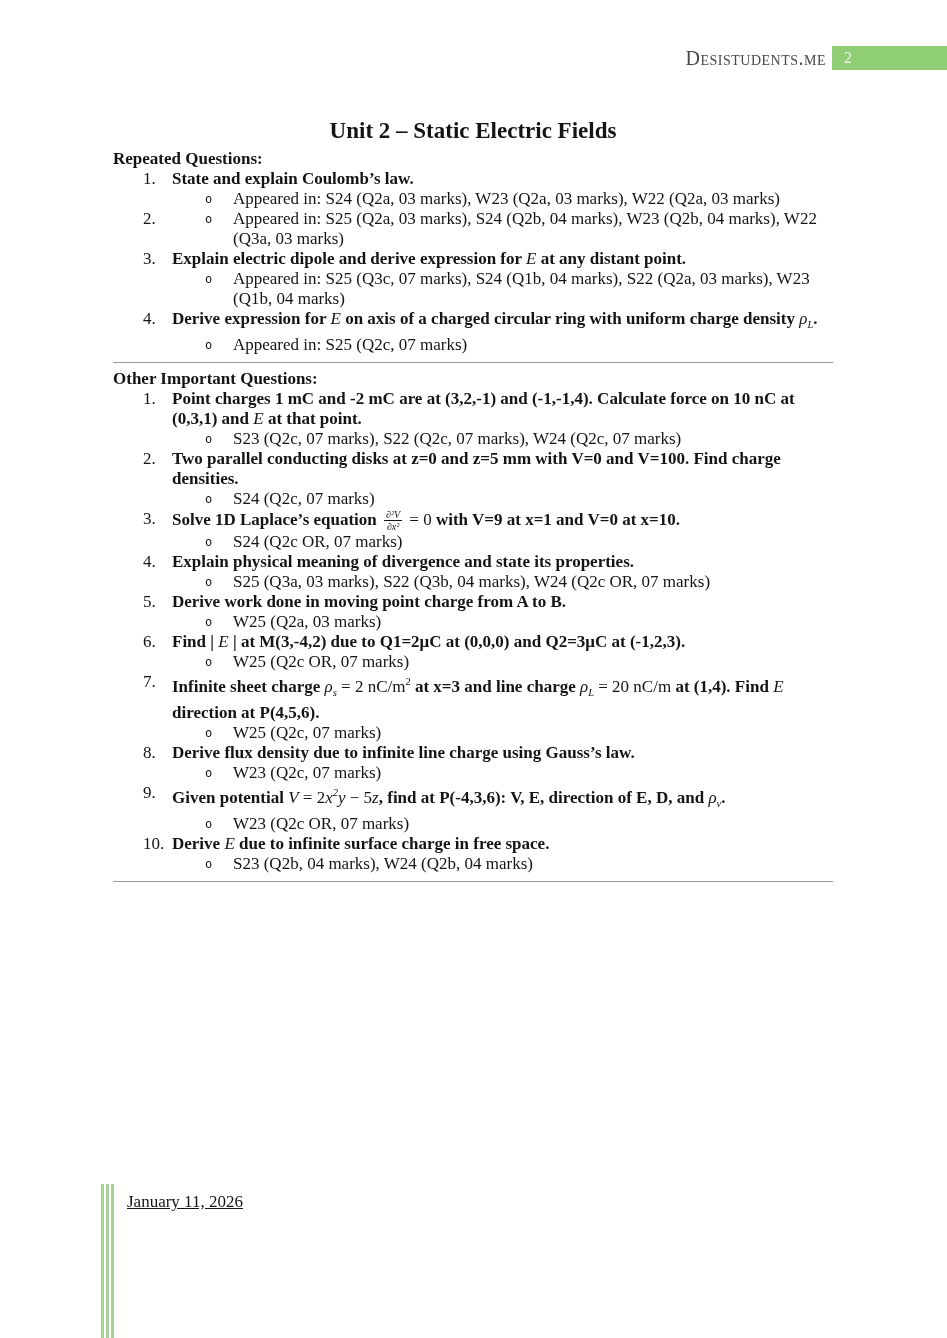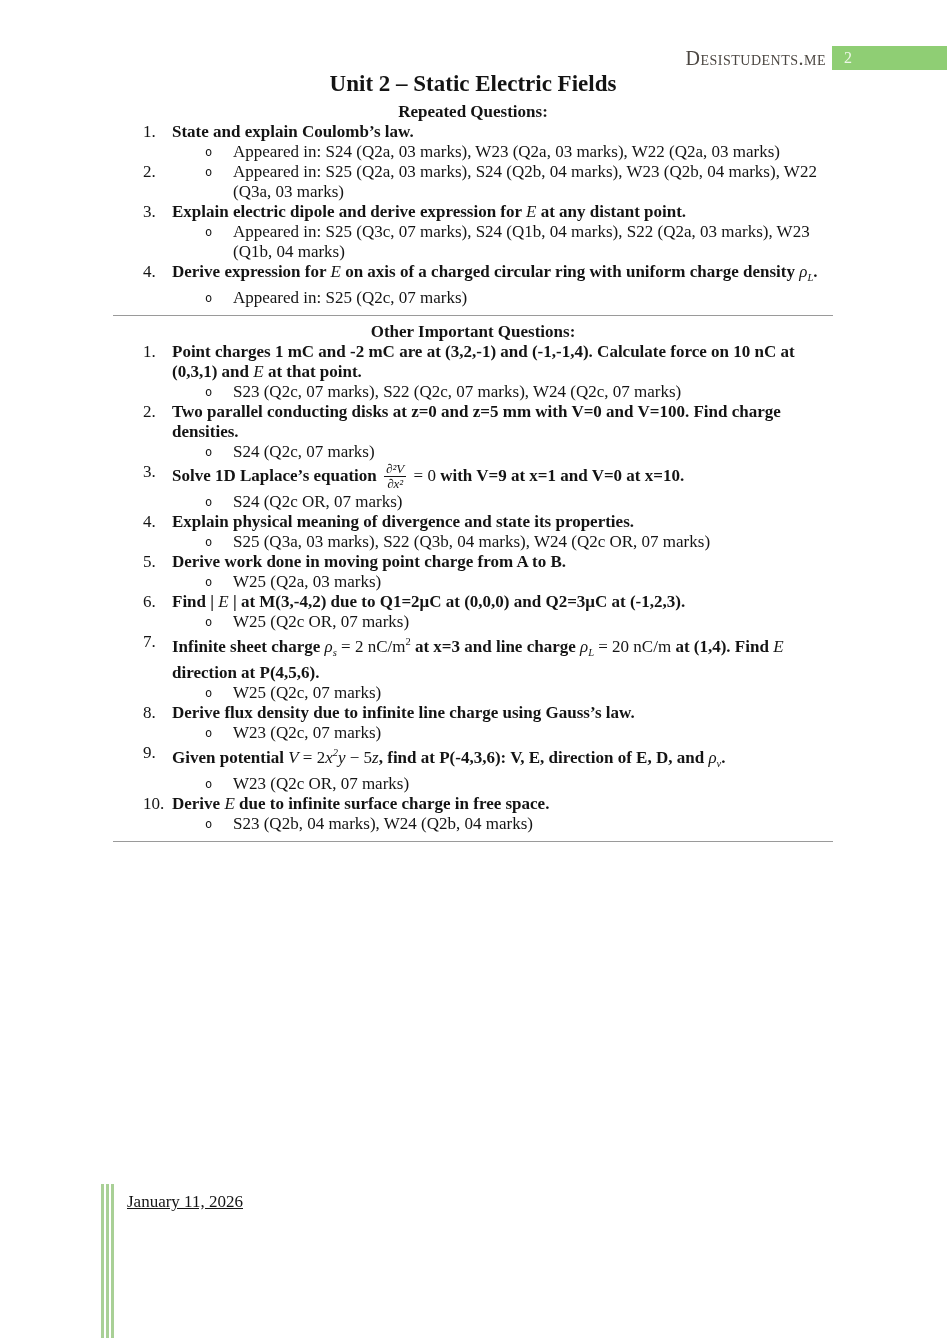--- a/index.html
+++ b/index.html
@@ -21,47 +21,47 @@
   }
   .pagenum {
     position: absolute; left: 832px; top: 0; width: 103px; height: 24px;
     background: var(--accent-green, #8fce74);
     color: #eef7e8; font-size: 16px; line-height: 24px;
     padding-left: 12px;
   }
   
   .content { position: absolute; left: 113px; top: 0; width: 720px; }
   .title {
-    margin: 0; padding-top: 71px;
+    margin: 0; padding-top: 118px;
     text-align: center;
     font-size: 23px; font-weight: bold; line-height: 26px;
   }
   .section-heading {
     margin: 5px 0 0 0;
-    font-size: 17px; font-weight: bold; line-height: 20px; text-align: center;
+    font-size: 17px; font-weight: bold; line-height: 20px;
   }
   .q-row { display: flex; font-size: 17px; line-height: 20px; }
   .q-num { flex: none; margin-left: 30px; width: 29px; font-weight: normal; }
   .q-body { flex: 1; }
   .q { font-weight: bold; font-family: Liberation Serif, serif; }
   .sub-row { display: flex; font-weight: normal; }
   .sub-marker {
     flex: none; margin-left: 33px; width: 28px;
     font-family: "DejaVu Sans Mono", monospace;
     font-size: 12px; line-height: 20px;
   }
   .sub-text { flex: 1; }
   .rule { border: none; border-top: 1px solid var(--rule-gray, #9a9a9a); margin: 7px 0 6px 0; }
   .it { font-style: italic; }
   .math { font-weight: normal; }
   sub.seg, sup.seg { font-size: 0.62em; }
   .frac {
     display: inline-block; vertical-align: middle;
     text-align: center; font-weight: normal; font-style: italic;
-    font-size: 13px; line-height: 1.15; margin: 0 3px;
+    font-size: 10px; line-height: 1.15; margin: 0 3px;
   }
   .frac .num { border-bottom: 1px solid #141414; padding: 0 2px; }
   
   .footer { position: absolute; left: 101px; top: 1184px; bottom: 0; display: flex; text-decoration: underline; }
   .bars {
     width: 13px; align-self: stretch;
     background: repeating-linear-gradient(90deg,
       var(--footer-green, #a9d096) 0px, var(--footer-green, #a9d096) 3px,
       #ffffff 3px, #ffffff 5px);
   }

